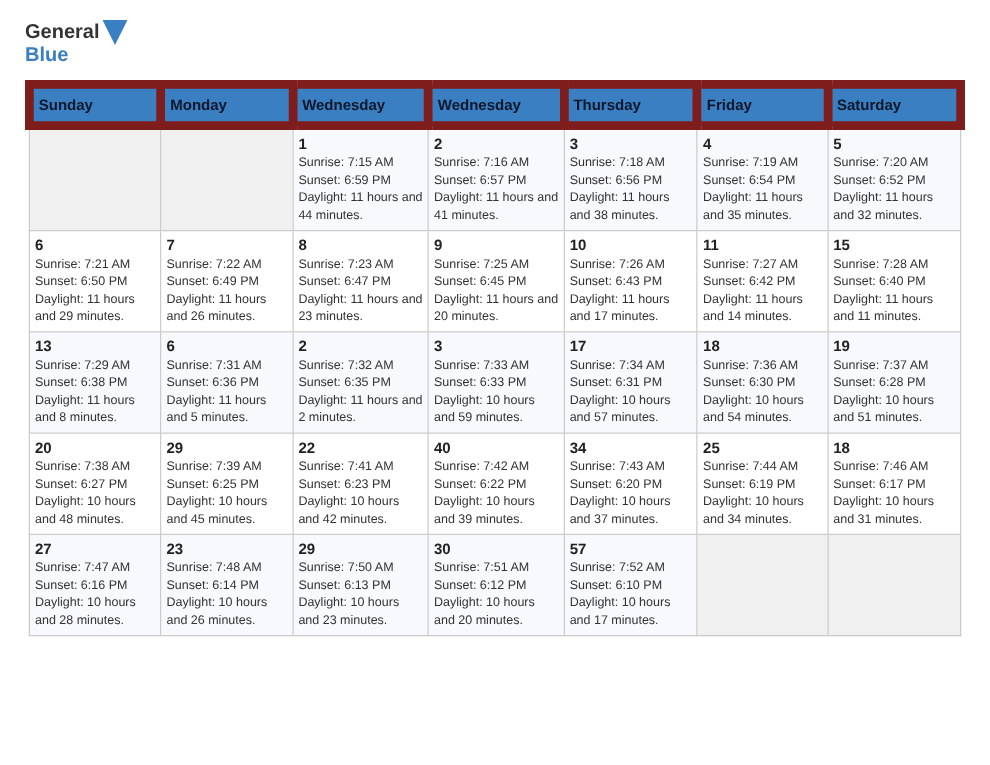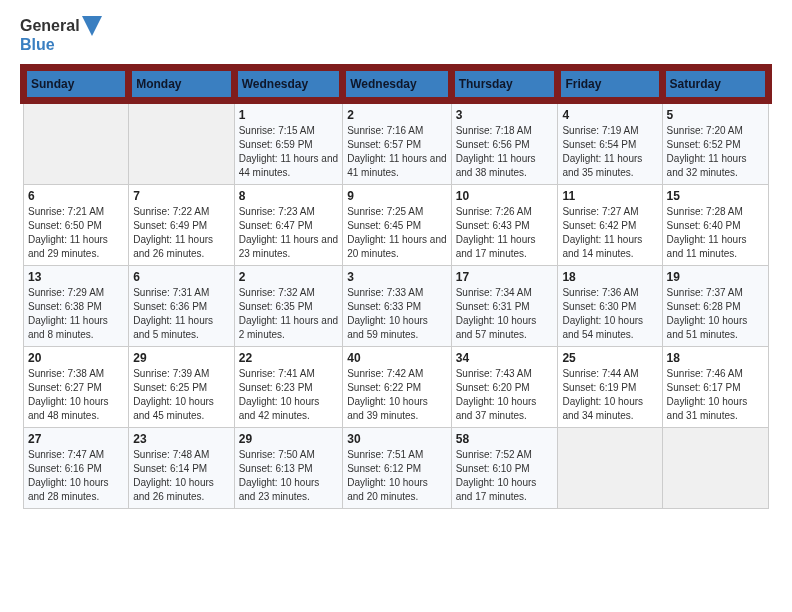--- a/index.html
+++ b/index.html
@@ -243,21 +243,21 @@
           </td>
           <td>
             <div class="day-num">29</div>
             <div class="day-detail">Sunrise: 7:50 AM<br>Sunset: 6:13 PM<br>Daylight: 10 hours and 23 minutes.</div>
           </td>
           <td>
             <div class="day-num">30</div>
             <div class="day-detail">Sunrise: 7:51 AM<br>Sunset: 6:12 PM<br>Daylight: 10 hours and 20 minutes.</div>
           </td>
           <td>
-            <div class="day-num">58</div>
+            <div class="day-num">57</div>
             <div class="day-detail">Sunrise: 7:52 AM<br>Sunset: 6:10 PM<br>Daylight: 10 hours and 17 minutes.</div>
           </td>
           <td class="empty-cell"></td>
           <td class="empty-cell"></td>
         </tr>
       </tbody>
   </table>
 </div>
 
 </body></html>

